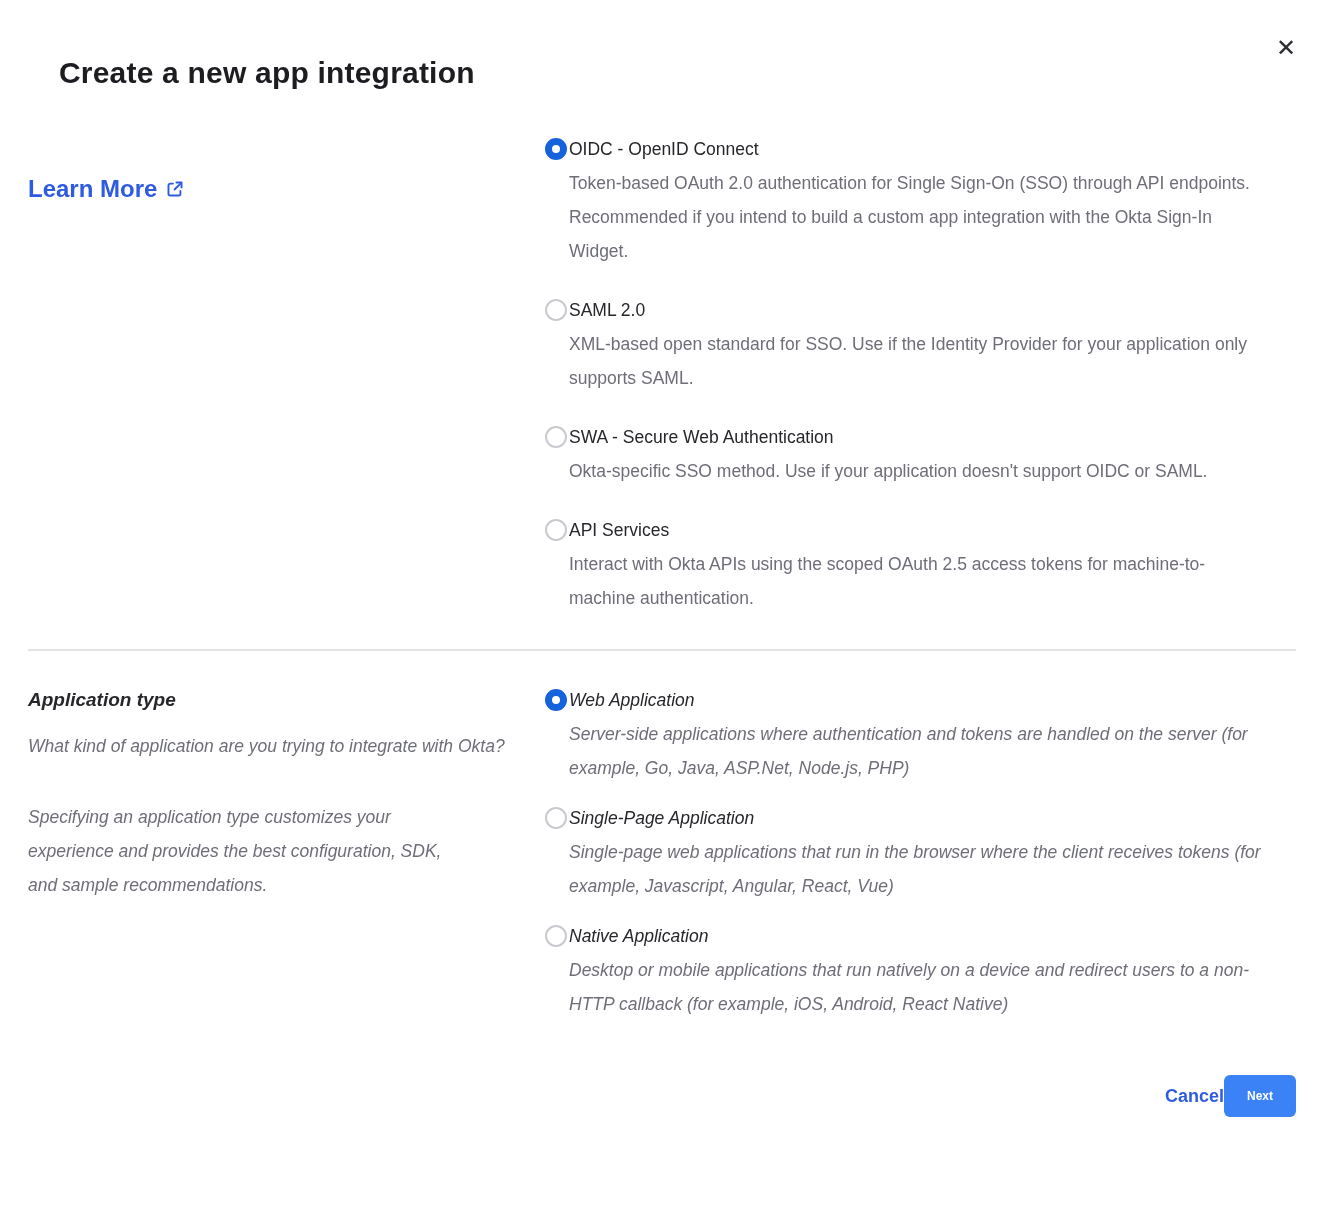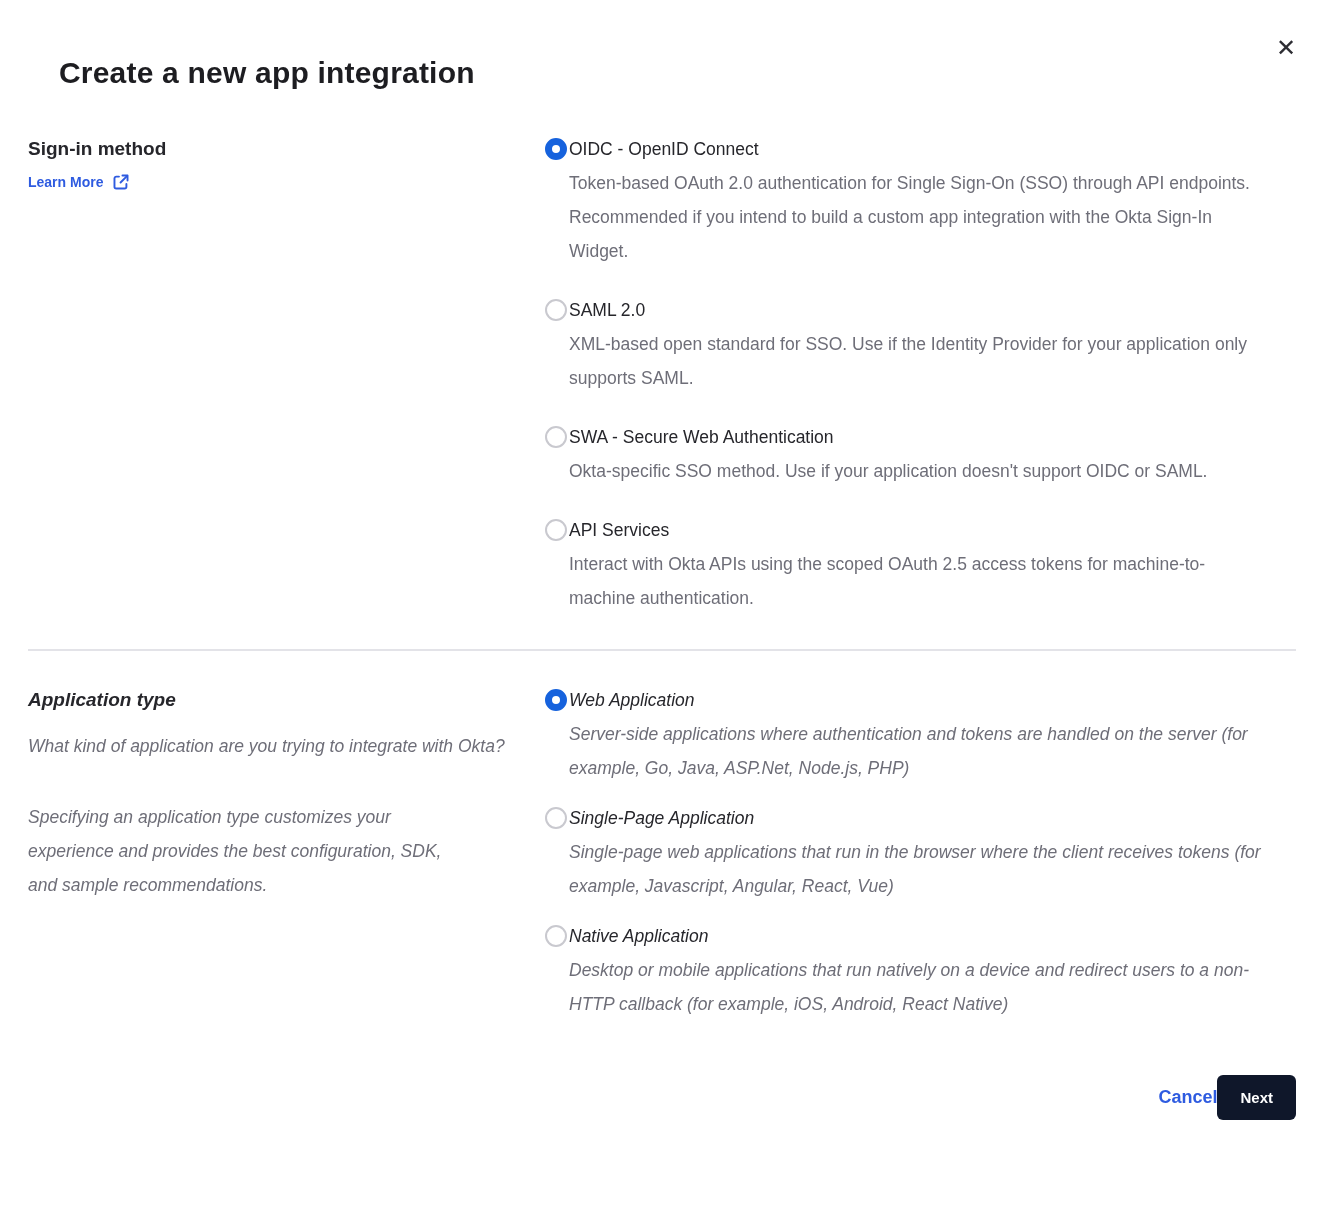--- a/index.html
+++ b/index.html
@@ -28,22 +28,22 @@
 
   .section { display:flex; align-items:flex-start; }
   .section-1 { margin-top:46px; }
   .section-left { width:517px; flex-shrink:0; padding-top:2px; }
   .section-right { flex:1; }
 
   .section-label { font-size:19px; font-weight:700; color:#26262b; }
 
   .learn-more {
     display:inline-flex; align-items:center; gap:9px;
-    margin-top:13px;
-    font-size:14px; font-weight:700; color:#2e5be0;
+    margin-top:37px;
+    font-size:24px; font-weight:700; color:#2e5be0;
     text-decoration:none; cursor:pointer;
   }
   .learn-more svg { display:block; }
 
   .side-para {
     font-size:17.5px; color:#6e6e78; line-height:34px;
     margin-top:18px;
   }
   .side-para.p1 { max-width:500px; }
   .side-para.p2 { margin-top:37px; max-width:445px; }
@@ -79,39 +79,38 @@
   .footer {
     display:flex; justify-content:flex-end; align-items:center;
     margin-top:54px;
   }
   .cancel-link {
     font-size:18px; font-weight:700; color:#2e5be0;
     background:none; border:none; cursor:pointer;
     font-family:"Liberation Sans", sans-serif;
   }
   .next-btn {
-    background:#0f172a; color:#ffffff;
-    font-size:15px; font-weight:700;
+    background:#3b82f6; color:#ffffff;
+    font-size:12px; font-weight:700;
     padding:14px 23px; border:none; border-radius:6px;
     cursor:pointer;
     font-family:"Liberation Sans", sans-serif;
   }
 </style>
 </head>
 <body>
 
 <div class="dialog">
 
   <button class="close-btn">✕</button>
 
   <h1 class="dialog-title">Create a new app integration</h1>
 
   <div class="section section-1">
     <div class="section-left">
-      <div class="section-label">Sign-in method</div>
       <a class="learn-more">
         <span>Learn More</span>
         <span>
           <svg width="18" height="18" viewBox="0 0 16 16" fill="none">
             <path d="M6.2 3.2H3.8C2.9 3.2 2.2 3.9 2.2 4.8v7.4c0 .9.7 1.6 1.6 1.6h7.4c.9 0 1.6-.7 1.6-1.6V9.8" stroke="#2e5be0" stroke-width="1.7" stroke-linecap="round"></path>
             <path d="M9.3 2.2h4.5v4.5" stroke="#2e5be0" stroke-width="1.7" stroke-linecap="round" stroke-linejoin="round"></path>
             <path d="M13.5 2.5L7.6 8.4" stroke="#2e5be0" stroke-width="1.7" stroke-linecap="round"></path>
           </svg>
         </span>
       </a>

